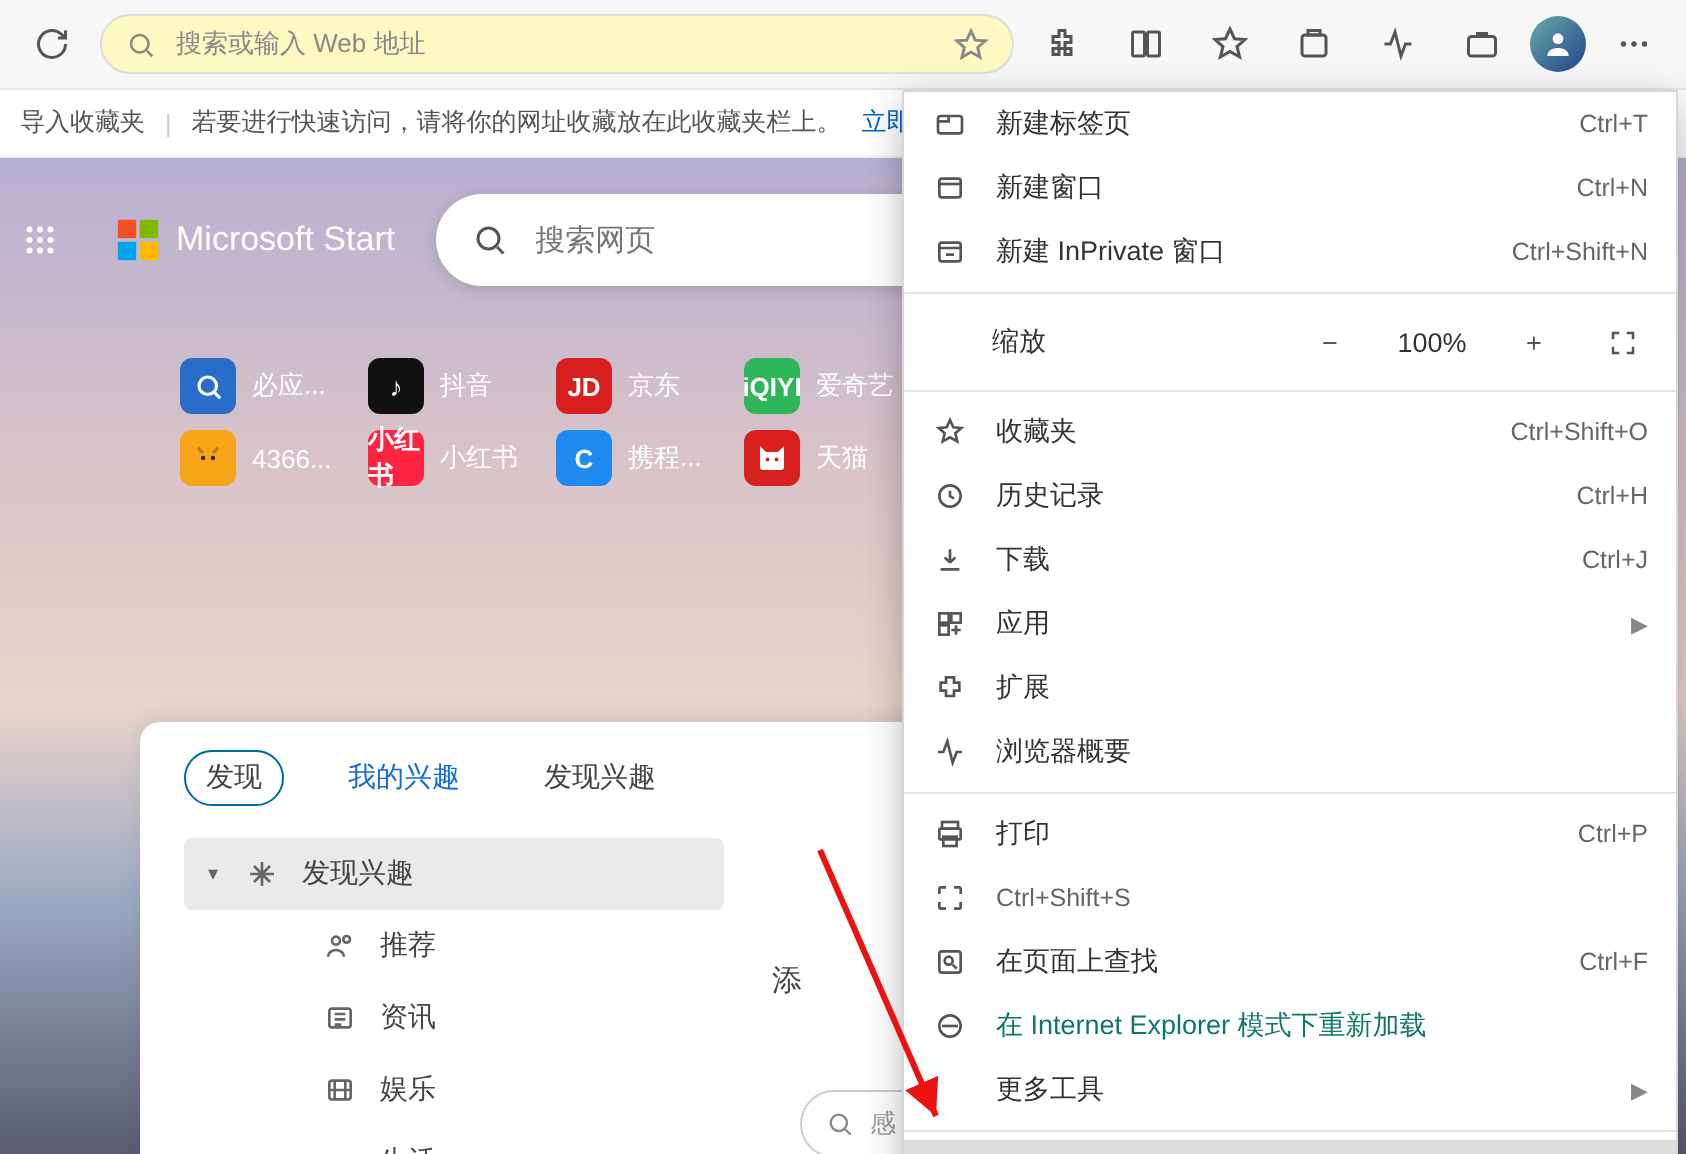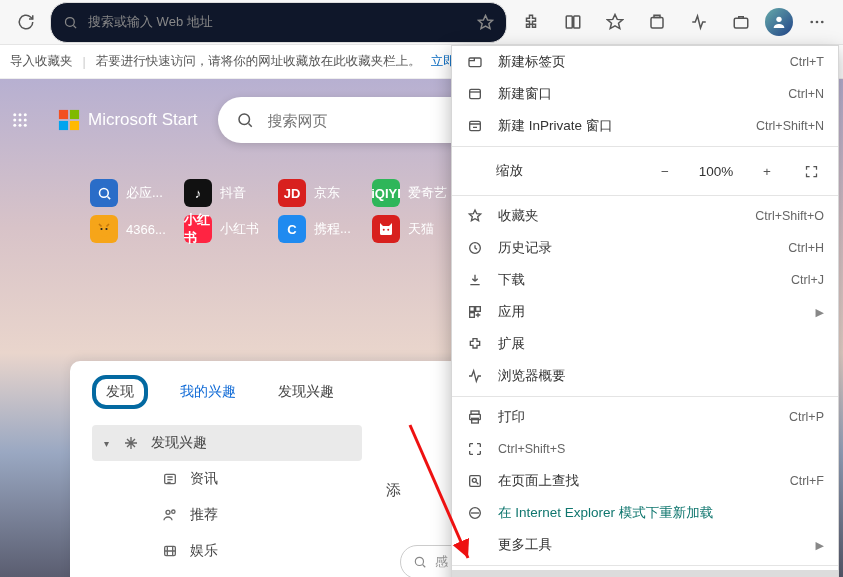--- a/index.html
+++ b/index.html
@@ -1,20 +1,20 @@
 <!DOCTYPE html>
 <html><head>
 <meta charset="utf-8">
 <style>
 * { margin: 0; padding: 0; box-sizing: border-box; font-family: "Segoe UI", "Microsoft YaHei", sans-serif; }
 body { width: 843px; height: 577px; overflow: hidden; position: relative; background: #fff; }
 
 .toolbar { height: 45px; display: flex; align-items: center; padding: 0 8px; gap: 6px; border-bottom: 1px solid #e5e5e5; background: #f7f7f7; }
 .toolbar-btn { width: 36px; height: 36px; display: flex; align-items: center; justify-content: center; border-radius: 4px; color: #555; }
-.addr-bar { flex: 1; height: 41px; border: 1px solid #ddd; border-radius: 17px; display: flex; align-items: center; padding: 0 12px; background: #0f172a; gap: 10px; color: #888; }
+.addr-bar { flex: 1; height: 30px; border: 1px solid #ddd; border-radius: 17px; display: flex; align-items: center; padding: 0 12px; background: #fef9c3; gap: 10px; color: #888; }
 .addr-bar .placeholder { flex: 1; font-size: 13px; }
 .avatar { width: 28px; height: 28px; border-radius: 50%; background: linear-gradient(135deg,#6aa,#248); display: flex; align-items: center; justify-content: center; }
 
 .info-bar { height: 34px; display: flex; align-items: center; padding: 0 10px; font-size: 12.5px; color: #555; border-bottom: 1px solid #eee; }
 .info-bar .link { color: #0067c0; }
 
 .hero { position: relative; height: 498px; background: linear-gradient(180deg,#b7b0d1 0%,#d8c3c8 30%,#e9d5cc 55%,#9aa8c2 75%,#5a5d70 100%); }
 .hero-top { display: flex; align-items: center; gap: 20px; padding: 18px 0 0 0; }
 .app-grid-btn { width: 36px; height: 36px; display: flex; align-items: center; justify-content: center; color: #fff; margin-left: 2px; }
 .ms-logo { display: flex; align-items: center; gap: 8px; color: #fff; font-size: 17px; font-weight: 500; }
@@ -31,21 +31,21 @@
 .ic-iqy { background: #2fb65a; font-size: 10px; }
 .ic-4366 { background: #f6a519; }
 .ic-xhs { background: #ff2442; font-size: 10px; }
 .ic-xc { background: #1f8af0; }
 .ic-tm { background: #d8201e; }
 
 .card { position: absolute; left: 70px; top: 282px; width: 760px; height: 300px; background: #fff; border-radius: 10px 10px 0 0; box-shadow: 0 -2px 12px rgba(0,0,0,.08); padding: 14px 22px; }
 .tabs { display: flex; gap: 22px; align-items: center; font-size: 14px; margin-bottom: 16px; }
 .tab { padding: 4px 10px; border-radius: 14px; color: #444; }
 .tab.sel { color: #116bd6; font-weight: 500; }
-.tab.first { border: 4px solid #0369a1; }
+.tab.first { border: 1px solid #0369a1; }
 .side-list { width: 270px; }
 .side-item { display: flex; align-items: center; gap: 12px; padding: 9px 12px; font-size: 14px; color: #444; border-radius: 4px; }
 .side-item.active { background: #eaeaea; }
 .side-item .tri { font-size: 10px; color: #666; margin-right: 2px; }
 .side-item .sp { width: 12px; }
 .card-right { position: absolute; left: 316px; top: 120px; font-size: 15px; color: #444; }
 .card-search { position: absolute; left: 330px; top: 184px; width: 120px; height: 34px; border: 1px solid #ccc; border-radius: 17px; display: flex; align-items: center; padding: 0 12px; gap: 8px; font-size: 13px; color: #999; }
 
 .menu { position: absolute; top: 45px; right: 4px; width: 388px; background: #fff; border: 1px solid #d6d6d6; box-shadow: 0 6px 18px rgba(0,0,0,.28); font-size: 13.5px; color: #333; z-index: 50; }
 .menu-row { display: flex; align-items: center; height: 32px; padding: 0 14px 0 14px; gap: 14px; }
@@ -241,37 +241,37 @@
               <path d="M12 3v18M3 12h18M6 6l12 12M18 6 6 18"></path>
             </svg>
           </span>
           <span>发现兴趣</span>
         </div>
         <div class="side-item">
           <span class="sp"></span>
           <span style="width:22px"></span>
           <span style="color:#666">
             <svg width="16" height="16" viewBox="0 0 24 24" fill="none" stroke="currentColor" stroke-width="2">
-              <rect x="4" y="5" width="16" height="14" rx="2"></rect>
-              <path d="M8 9h8M8 13h8M8 17h5"></path>
+              <circle cx="9" cy="8" r="3"></circle>
+              <path d="M3 20c0-3 3-5 6-5s6 2 6 5"></path>
+              <circle cx="17" cy="7" r="2.5"></circle>
             </svg>
           </span>
-          <span>资讯</span>
+          <span>推荐</span>
         </div>
         <div class="side-item">
           <span class="sp"></span>
           <span style="width:22px"></span>
           <span style="color:#666">
             <svg width="16" height="16" viewBox="0 0 24 24" fill="none" stroke="currentColor" stroke-width="2">
-              <circle cx="9" cy="8" r="3"></circle>
-              <path d="M3 20c0-3 3-5 6-5s6 2 6 5"></path>
-              <circle cx="17" cy="7" r="2.5"></circle>
+              <rect x="4" y="5" width="16" height="14" rx="2"></rect>
+              <path d="M8 9h8M8 13h8M8 17h5"></path>
             </svg>
           </span>
-          <span>推荐</span>
+          <span>资讯</span>
         </div>
         <div class="side-item">
           <span class="sp"></span>
           <span style="width:22px"></span>
           <span style="color:#666">
             <svg width="16" height="16" viewBox="0 0 24 24" fill="none" stroke="currentColor" stroke-width="2">
               <rect x="4" y="5" width="16" height="14" rx="2"></rect>
               <path d="M8 5v14M16 5v14M4 12h16"></path>
             </svg>
           </span>

